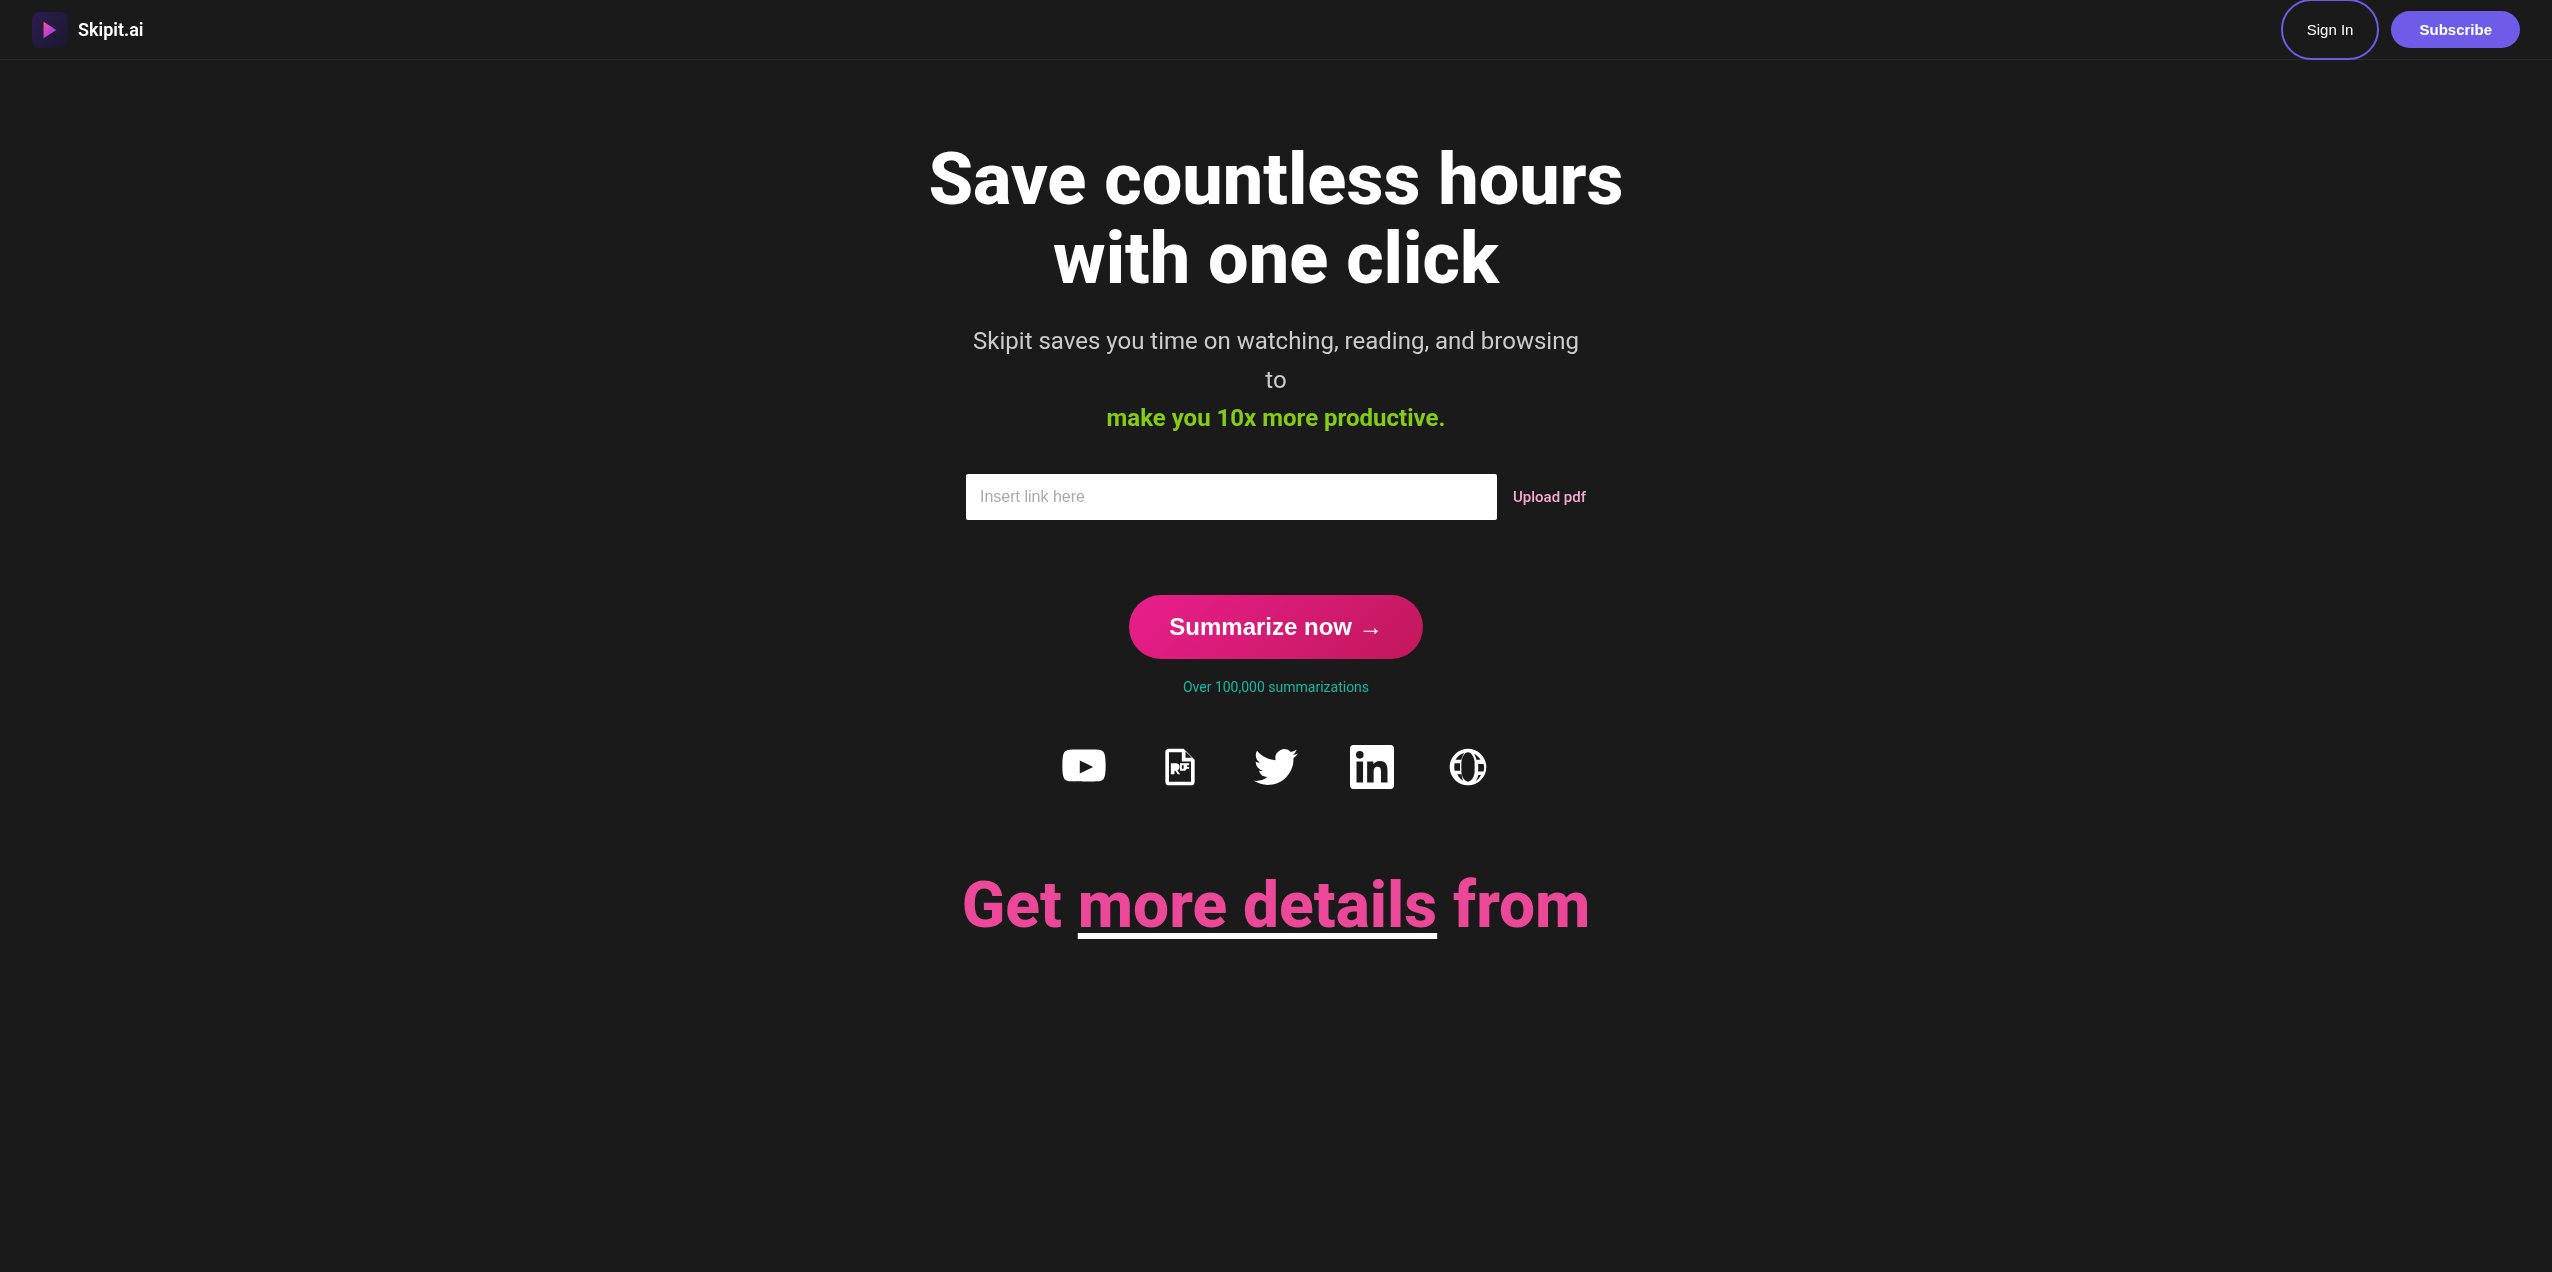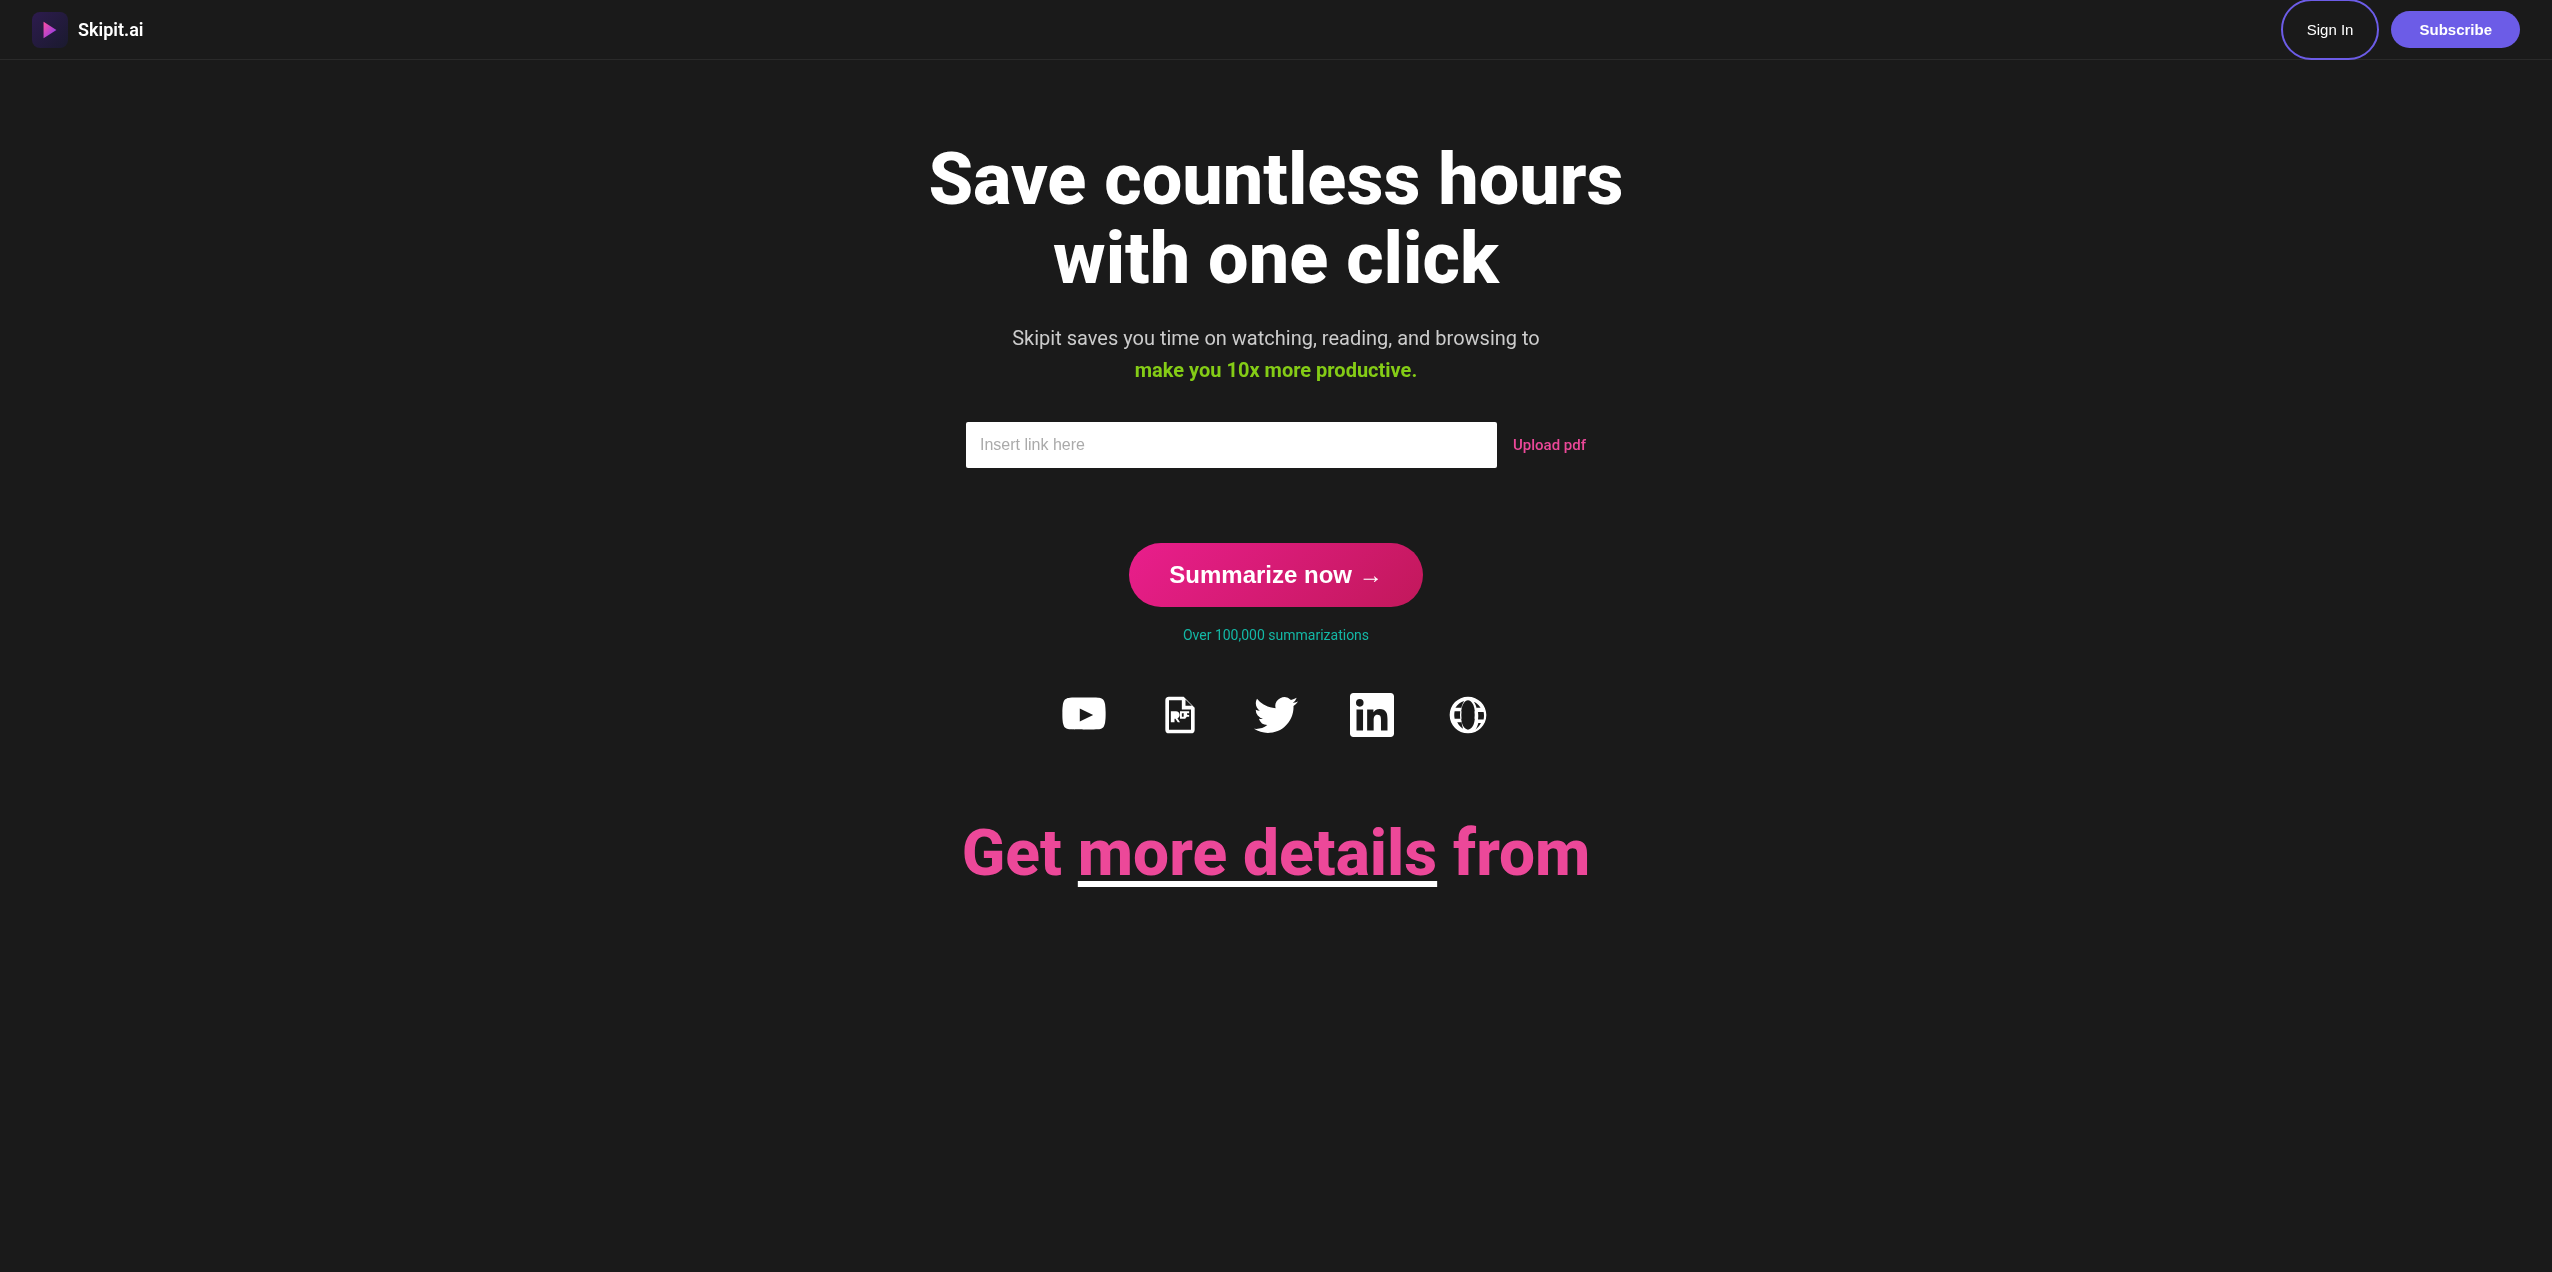--- a/index.html
+++ b/index.html
@@ -95,21 +95,21 @@
     .hero-title {
       font-size: 72px;
       font-weight: 800;
       line-height: 1.1;
       color: #ffffff;
       max-width: 800px;
       margin-bottom: 24px;
     }
 
     .hero-subtitle {
-      font-size: 20px;
+      font-size: 24px;
       color: #cccccc;
       max-width: 620px;
       line-height: 1.6;
       margin-bottom: 36px;
     }
 
     .hero-subtitle strong {
       color: #84cc16;
       font-weight: 700;
     }
@@ -133,21 +133,21 @@
       font-size: 16px;
       color: #333333;
       outline: none;
     }
 
     .link-input::placeholder {
       color: #aaaaaa;
     }
 
     .upload-pdf-link {
-      color: #ec4899;
+      color: #f9a8d4;
       font-size: 15px;
       font-weight: 500;
       cursor: pointer;
       white-space: nowrap;
       text-decoration: none;
     }
 
     
     .btn-summarize {
       background: linear-gradient(135deg, #e91e8c, #c2185b);

